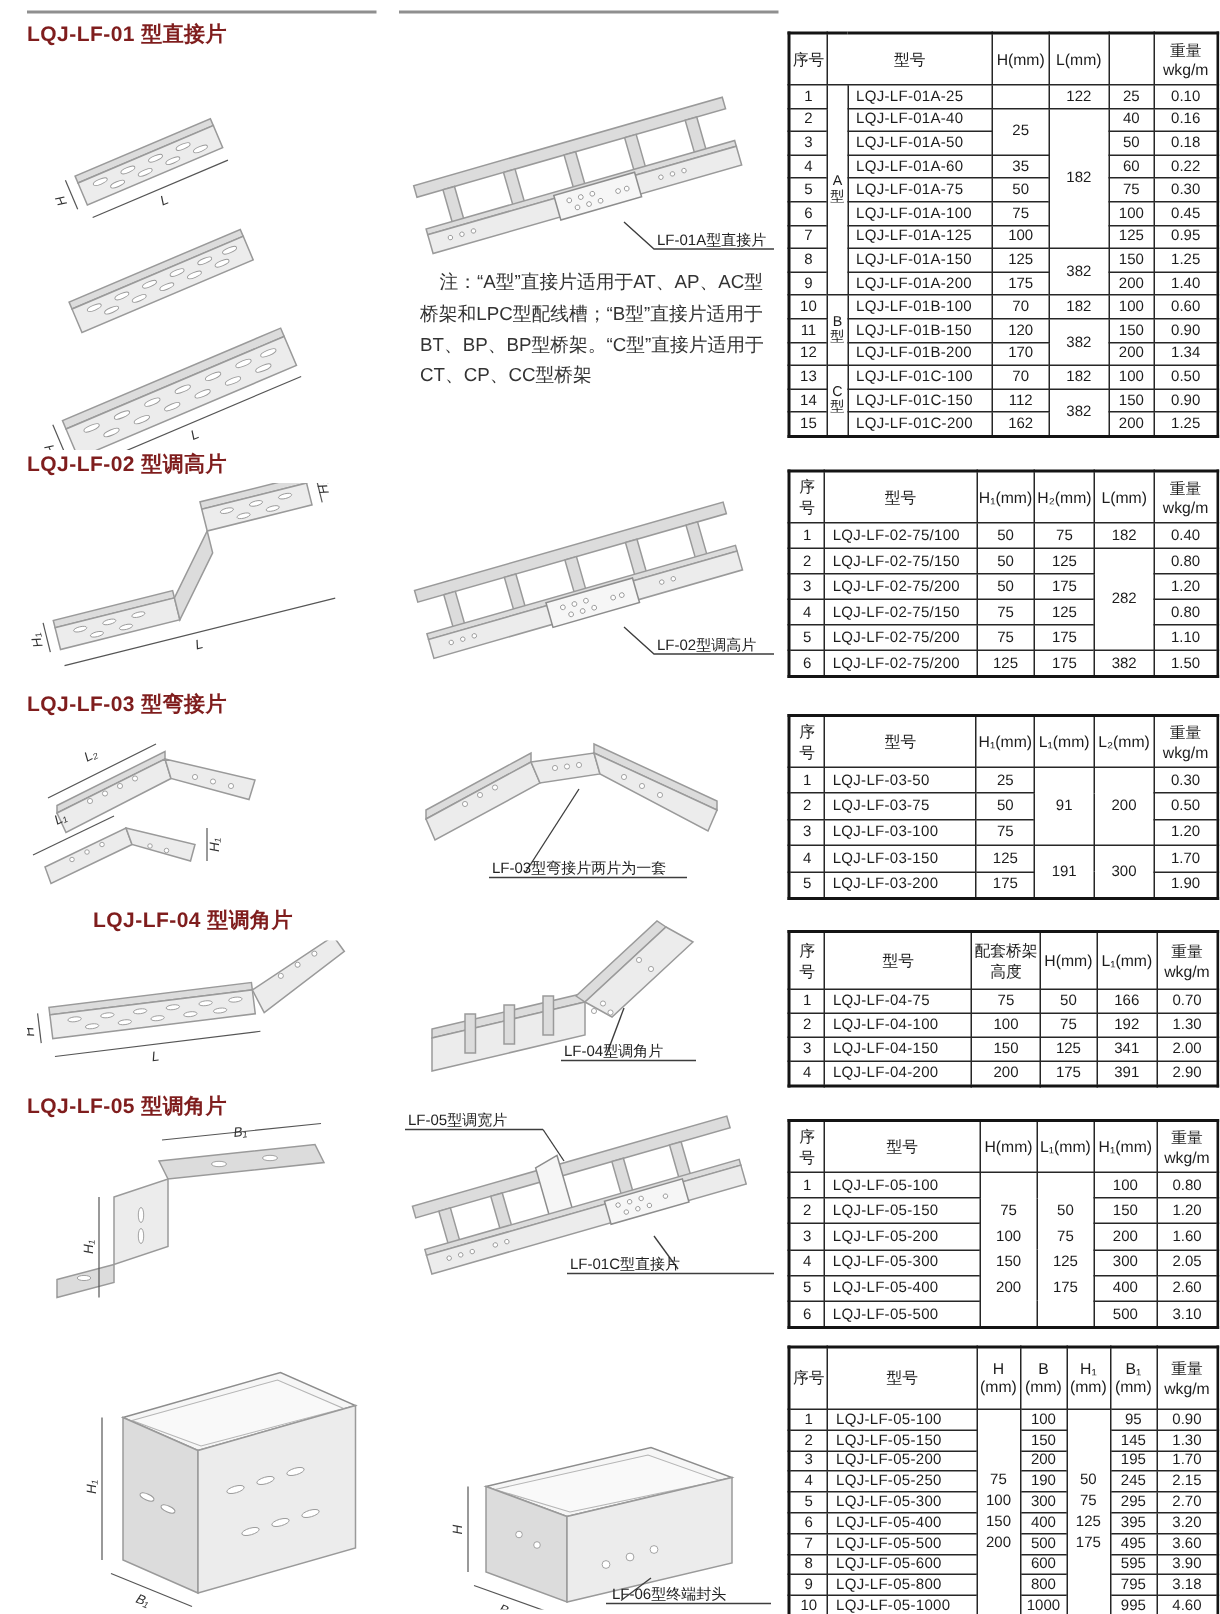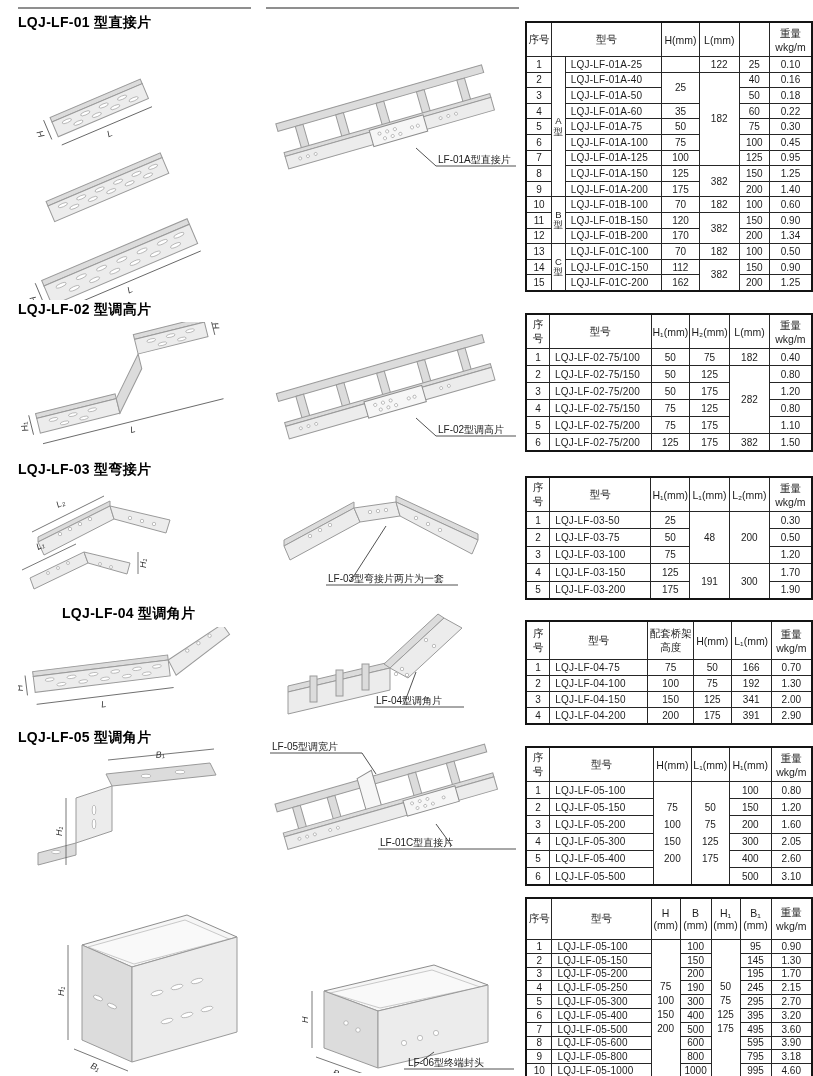--- a/index.html
+++ b/index.html
@@ -1,19 +1,19 @@
 <!DOCTYPE html>
 <html><head>
 <meta charset="utf-8">
 <style>
   html,body{margin:0;padding:0;background:#fff;}
   #page{position:relative;width:813px;height:1076px;background:#ffffff;
         font-family:"Liberation Sans",sans-serif;overflow:hidden;color:#222;}
   .hrule{position:absolute;height:2px;background:#8f8f8f;}
-  h2.sec{position:absolute;margin:0;font-size:14px;font-weight:600;color:#000000;letter-spacing:.3px;white-space:nowrap;}
+  h2.sec{position:absolute;margin:0;font-size:14px;font-weight:600;color:#7f1d1d;letter-spacing:.3px;white-space:nowrap;}
   .note{position:absolute;width:240px;font-size:12.5px;line-height:1.66;color:#333;text-indent:13px;margin:0;}
   .svgbox{position:absolute;}
   .spec-wrap{position:absolute;margin-top:14px;}
   table.spec-table{border-collapse:collapse;table-layout:fixed;border:2px solid #141414;background:#fff;}
   .spec-table th,.spec-table td{border:1px solid #262626;text-align:center;vertical-align:middle;
       font-size:10px;color:#1c1c1c;padding:0 1px;white-space:pre-line;overflow:hidden;}
   .spec-table th{font-weight:400;font-size:10.5px;height:33px;}
   .spec-table td{height:14px;}
   .spec-table td.model{text-align:left;padding-left:5px;letter-spacing:.2px;}
   .spec-table td.grp{padding:0;font-size:9.5px;line-height:1.1;}
@@ -120,20 +120,21 @@
         <circle class="hole" cx="38" cy="80" r="1.5"></circle>
         <circle class="hole" cx="46" cy="80" r="1.5"></circle>
       <circle class="hole" cx="176" cy="80" r="1.5"></circle>
         <circle class="hole" cx="184" cy="80" r="1.5"></circle>
         <circle class="hole" cx="192" cy="80" r="1.5"></circle>
     </g>
     <polyline class="lead" points="150,96 170,114 250,114"></polyline>
     <text class="callout" x="172" y="111">LF-01A型直接片</text>
   </svg>
 
+  <p class="note" style="left:280px;top:178px;">注：“A型”直接片适用于AT、AP、AC型桥架和LPC型配线槽；“B型”直接片适用于BT、BP、BP型桥架。“C型”直接片适用于CT、CP、CC型桥架</p>
 
   <div class="spec-wrap" style="left:525px;top:7px;">
       <table class="spec-table t1">
         <colgroup>
           <col style="width: 26px;">
           <col style="width: 14px;">
           <col style="width: 100px;">
           <col style="width: 38px;">
           <col style="width: 40px;">
           <col style="width: 31px;">
@@ -467,21 +468,21 @@
             <th>L₂(mm)</th>
             <th>重量
 wkg/m</th>
           </tr>
         </thead>
         <tbody>
           <tr>
             <td>1</td>
             <td class="model">LQJ-LF-03-50</td>
             <td>25</td>
-            <td rowspan="3">48</td>
+            <td rowspan="3">91</td>
             <td rowspan="3">200</td>
             <td>0.30</td>
           </tr>
           <tr>
             <td>2</td>
             <td class="model">LQJ-LF-03-75</td>
             <td>50</td>
             <td>0.50</td>
           </tr>
           <tr>

